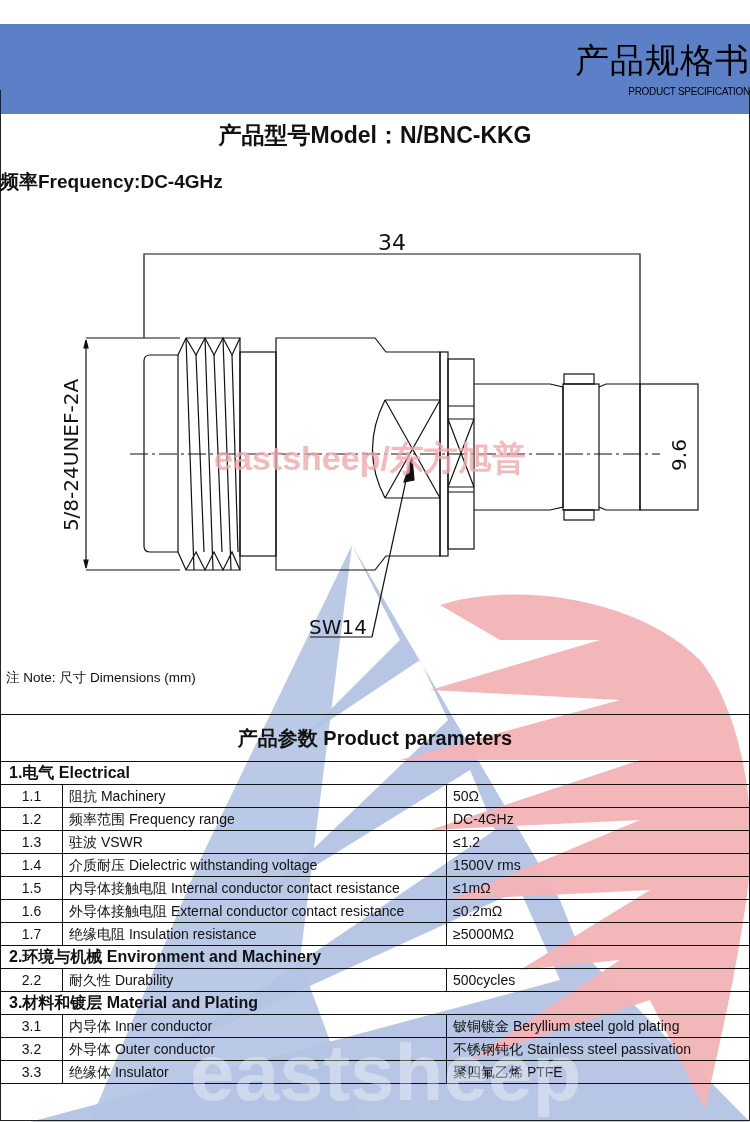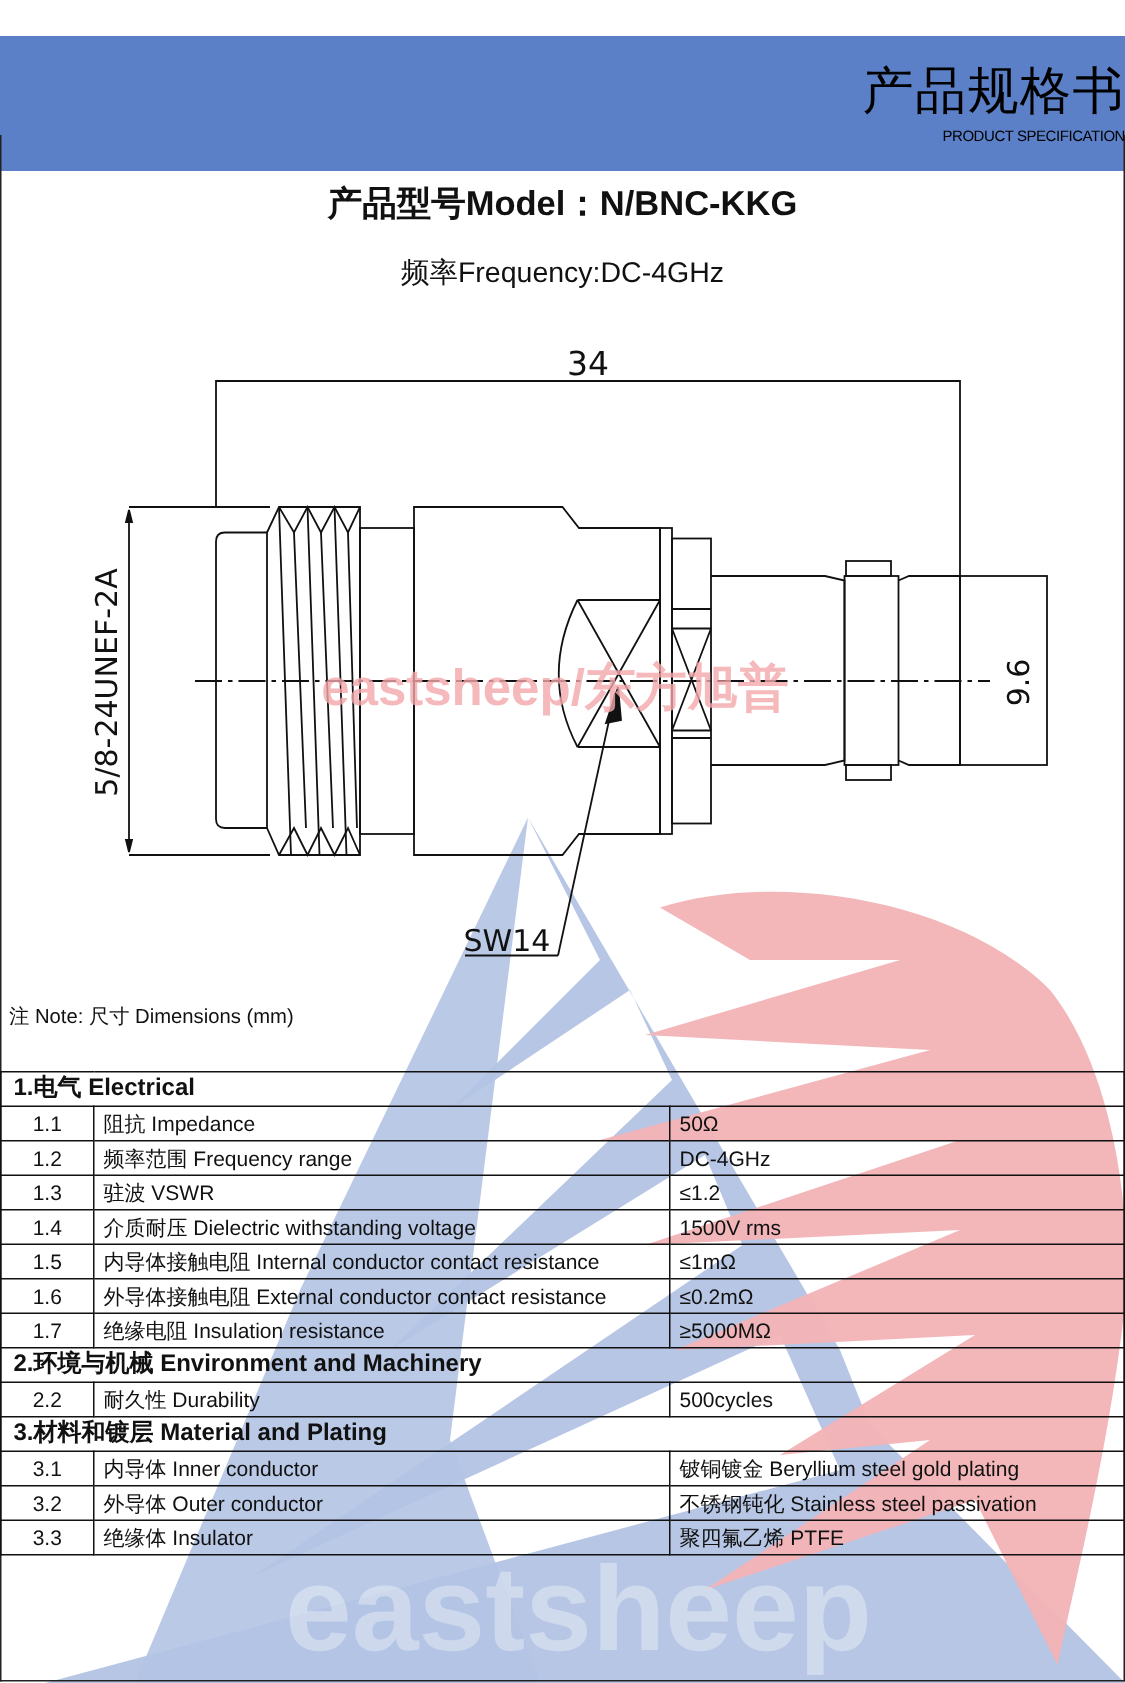--- a/index.html
+++ b/index.html
@@ -3,21 +3,21 @@
 <meta charset="utf-8">
 <style>
   html, body { margin:0; padding:0; background:#fff; }
   body { width:750px; height:1122px; position:relative; overflow:hidden; font-family:"Liberation Sans", "DejaVu Sans", sans-serif; color:#111; }
   .header { position:absolute; left:0; top:0; width:750px; height:90px; background:#5b80c7; color:#000000; text-align:right;margin-top:24px; }
   .header .cn { position:absolute; top:14px; left:0; width:100%; font-size:34px; letter-spacing:1px; font-family:"DejaVu Sans", sans-serif; }
   .header .en { position:absolute; top:62px; left:0; width:100%; font-size:10px; letter-spacing:-0.3px; }
   .frame { position:absolute; left:0; top:90px; width:748px; height:1030px; border-left:1px solid #222; border-right:1px solid #222; border-bottom:1px solid #222; }
   .wm { position:absolute; left:0; top:0; width:750px; height:1122px; pointer-events:none; }
   .model { position:absolute; top:120px; left:0; width:750px; text-align:center; font-size:23px; font-weight:bold; }
-  .freq { position:absolute; top:169px; left:0; width:750px; text-align:center; font-size:19px; font-weight:normal; }
+  .freq { position:absolute; top:169px; left:0; width:750px; text-align:left; font-size:19px; font-weight:bold; }
   .drawing { position:absolute; left:0; top:220px; width:750px; height:440px; }
   .note { position:absolute; left:6px; top:669px; font-size:13.5px; }
   table.params { position:absolute; left:0; top:714px; width:750px; border-collapse:collapse; table-layout:fixed; }
   table.params td { border:1px solid #111; padding:0 12px 0 6px; font-size:14px; height:22px; line-height:22px; white-space:nowrap; overflow:hidden; background:transparent; }
   table.params td.num { text-align:center; padding:0; }
   table.params tr.title td { height:46px; text-align:center; font-size:20px; font-weight:bold; padding:0; }
   table.params tr.section td { font-weight:bold; font-size:16px; padding-left:8px; height:22px; }
 </style>
 </head>
 <body>
@@ -89,26 +89,29 @@
 
 <div class="note">注 Note:  尺寸 Dimensions (mm)</div>
 
 <table class="params">
   <colgroup>
       <col style="width:62px">
       <col style="width:384px">
       <col>
     </colgroup>
   <tbody id="params-body">
+    <tr class="title">
+      <td colspan="3">产品参数 Product parameters</td>
+    </tr>
   <tr class="section">
         <td colspan="3">1.电气 Electrical</td>
       </tr>
       <tr>
         <td class="num">1.1</td>
-        <td>阻抗 Impedance</td>
+        <td>阻抗 Machinery</td>
         <td>50Ω</td>
       </tr>
       <tr>
         <td class="num">1.2</td>
         <td>频率范围 Frequency range</td>
         <td>DC-4GHz</td>
       </tr>
       <tr>
         <td class="num">1.3</td>
         <td>驻波 VSWR</td>

